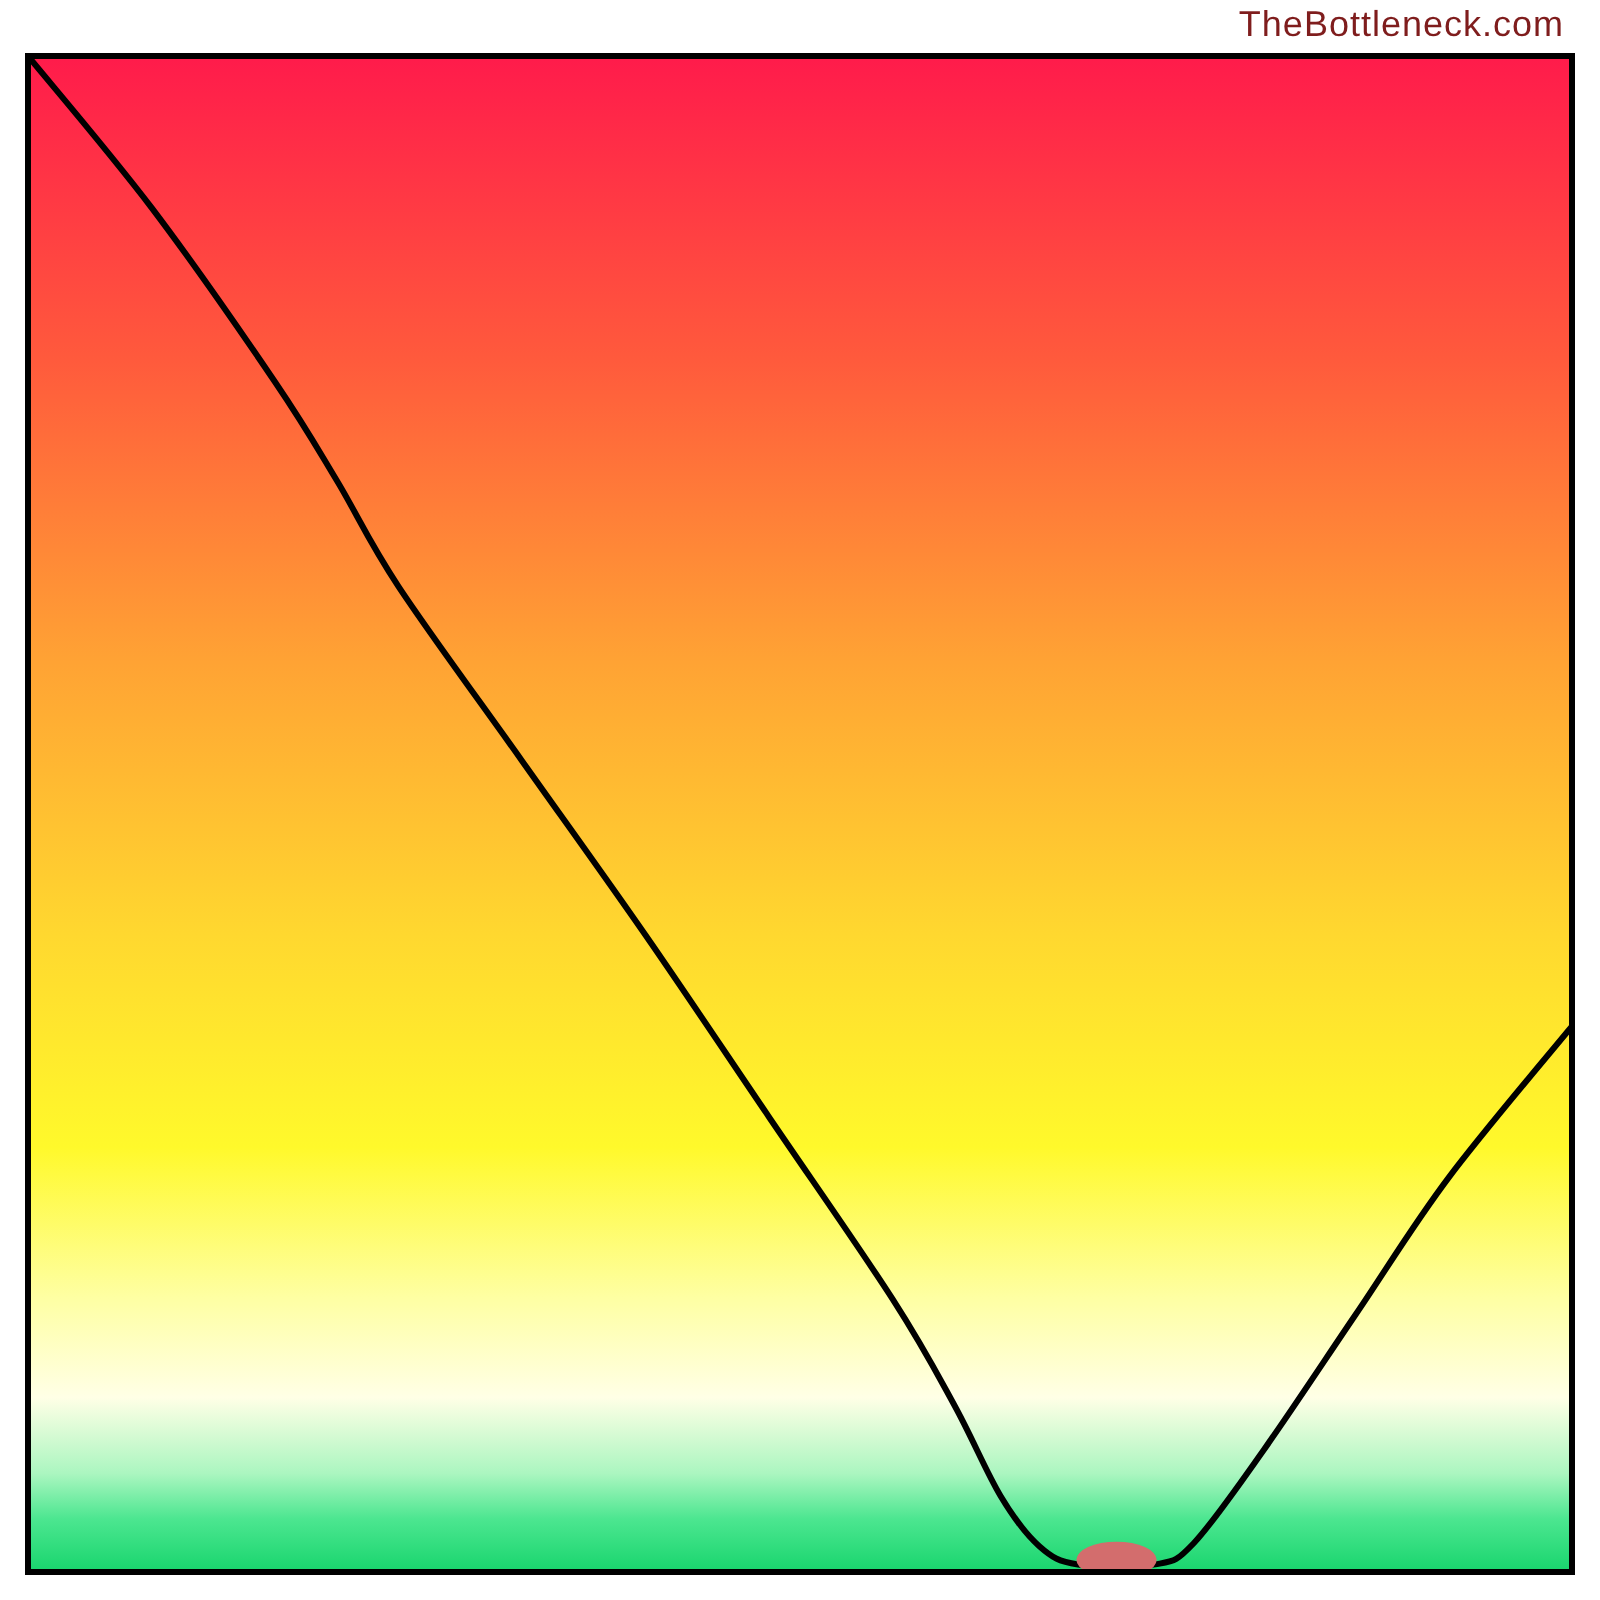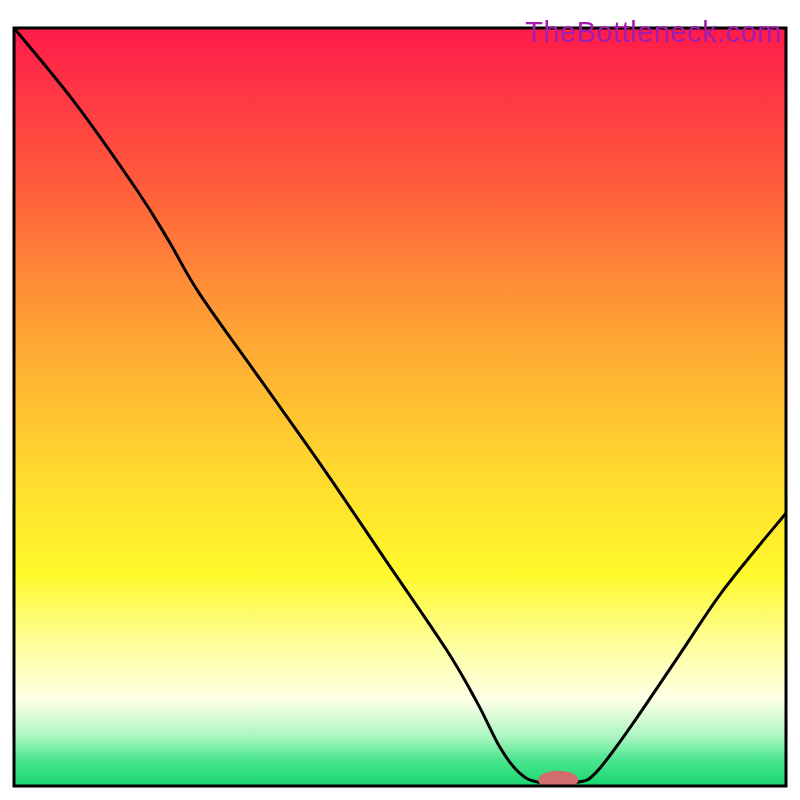--- a/index.html
+++ b/index.html
@@ -10,24 +10,24 @@
     background: #ffffff;
     font-family: Arial, Helvetica, sans-serif;
   }
   .chart-container {
     position: relative;
     width: 800px;
     height: 800px;
   }
   .watermark {
     position: absolute;
-    top: 16px;
+    top: 2px;
     right: 18px;
-    font-size: 29px;
-    color: #a21caf;
+    font-size: 18px;
+    color: #7f1d1d;
     letter-spacing: 0.5px;
     z-index: 10;
   }
   svg {
     display: block;
   }
 </style>
 </head>
 <body>
 

